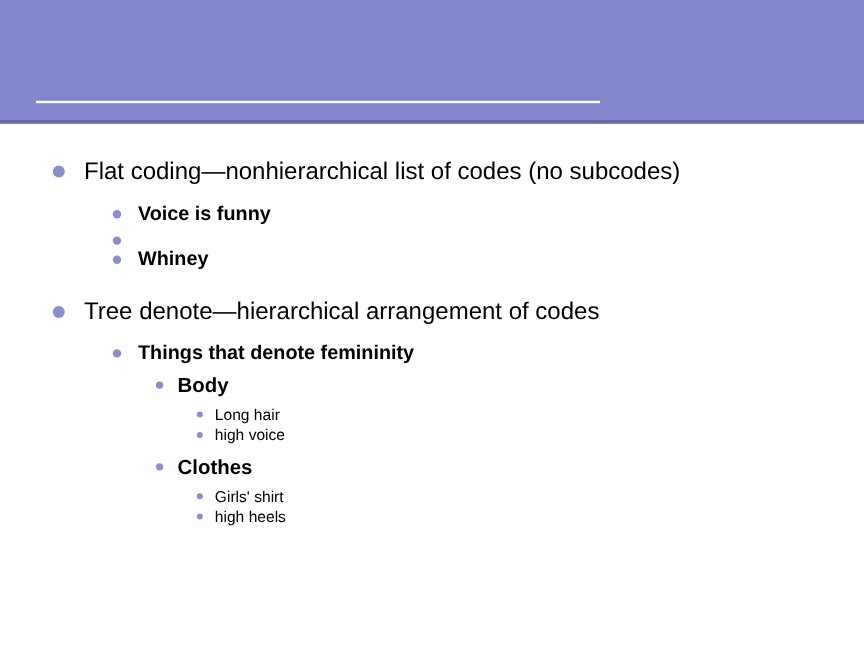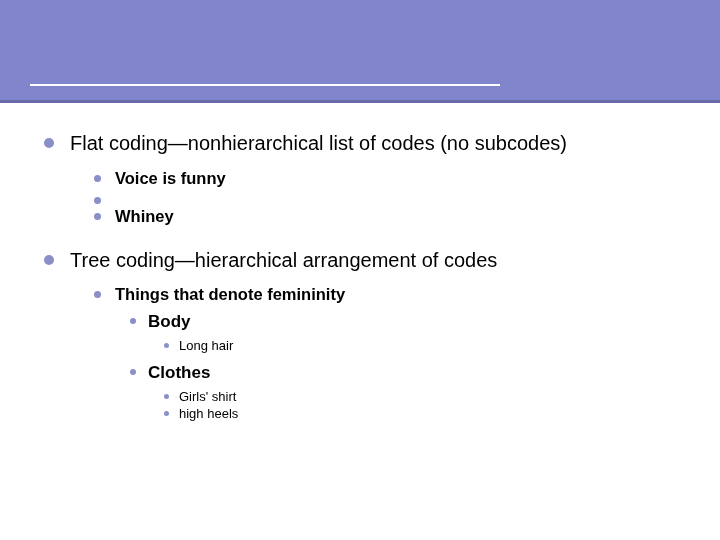--- a/index.html
+++ b/index.html
@@ -95,39 +95,45 @@
           <span class="bullet2"></span>
           <span class="txt2">Whiney</span>
         </div>
           </li>
       </ul>
     </li>
 
     <li>
       <div class="row">
         <span class="bullet1"></span>
-        <span class="txt1">Tree coding—hierarchical arrangement of codes</span>
+        <span class="txt1">Tree denote—hierarchical arrangement of codes</span>
       </div>
       <ul class="lvl2">
         <li>
           <div class="row">
             <span class="bullet2"></span>
             <span class="txt2">Things that denote femininity</span>
           </div>
           <ul class="lvl3">
             <li>
               <div class="row">
                 <span class="bullet3"></span>
                 <span class="txt3">Body</span>
               </div>
               <ul class="lvl4">
                 <li>
                     <div class="row">
                   <span class="bullet4"></span>
                   <span class="txt4">Long hair</span>
+                </div>
+                  </li>
+                <li>
+                    <div class="row">
+                  <span class="bullet4"></span>
+                  <span class="txt4">high voice</span>
                 </div>
                   </li>
               </ul>
             </li>
             <li class="group-gap">
               <div class="row">
                 <span class="bullet3"></span>
                 <span class="txt3">Clothes</span>
               </div>
               <ul class="lvl4">

